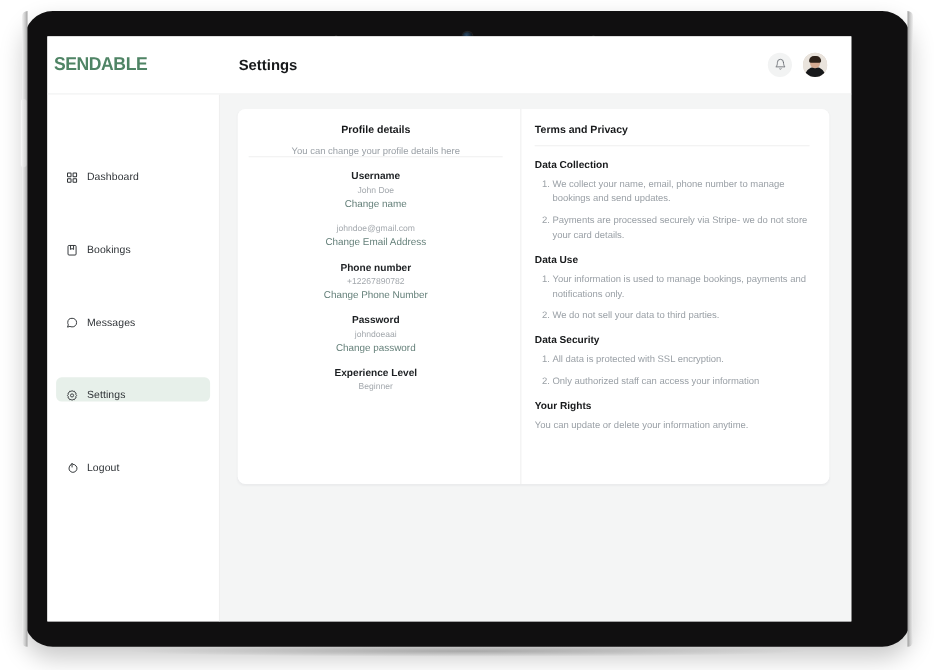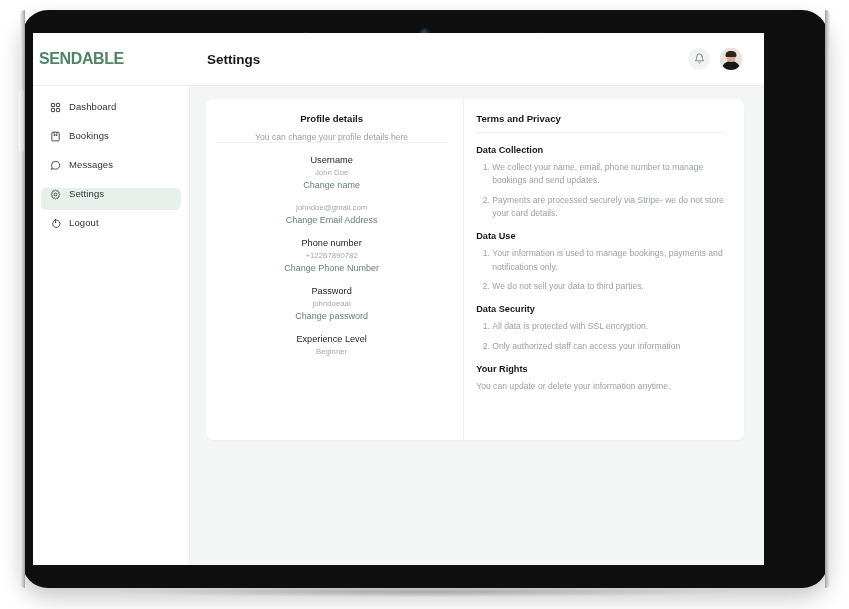--- a/index.html
+++ b/index.html
@@ -66,21 +66,21 @@
   #frame-bottom-shadow {
     position: absolute;
     left: 120px; top: 587px;
     width: 610px; height: 10px;
     background: radial-gradient(ellipse at center, rgba(0,0,0,0.22) 0%, rgba(0,0,0,0) 72%);
   }
 
   
   #screen {
     position: absolute;
-    left: 33px; top: 33px;
+    left: 43px; top: 33px;
     width: 731px; height: 532px;
     background: #ffffff;
     overflow: hidden;
     display: flex;
     flex-direction: column;
   }
 
   
   #app-header {
     height: 53px;
@@ -159,28 +159,29 @@
   
   #sidebar {
     width: 157px;
     flex: 0 0 157px;
     background: #ffffff;
     padding: 15px 8px 0 8px;
     border-right: 1px solid #efefef;
   }
   .nav-item {
     display: flex;
-    align-items: flex-start;
+    align-items: flex-end;
     gap: 8px;
     height: 22px;
     margin-bottom: 7px;
     padding: 0 8px;
     border-radius: 5px;
     cursor: pointer;
     color: #2f3336;
+    margin-top: 44px;
   }
   .nav-item.active { background: #e7f0ea; }
   .nav-item .nav-icon {
     width: 12px; height: 12px;
     flex: 0 0 12px;
     display: flex;
     align-items: center;
     justify-content: center;
     color: #2f3336;
   }
@@ -226,21 +227,21 @@
     margin-bottom: 12px;
   }
   .terms-rule {
     border-bottom: 1px solid #f0f1f1;
     margin-bottom: 12px;
     padding-bottom: 8px;
   }
   .field-group { margin-bottom: 13px; }
   .field-label {
     font-size: 9.2px;
-    font-weight: normal;
+    font-weight: bold;
     color: #1d2023;
     margin-bottom: 3px;
   }
   .field-value {
     font-size: 7.8px;
     color: #a3a8ad;
     margin-bottom: 3px;
   }
   .field-action {
     font-size: 9px;

